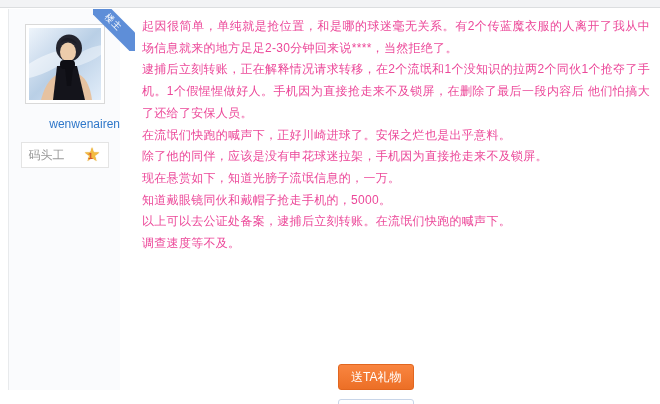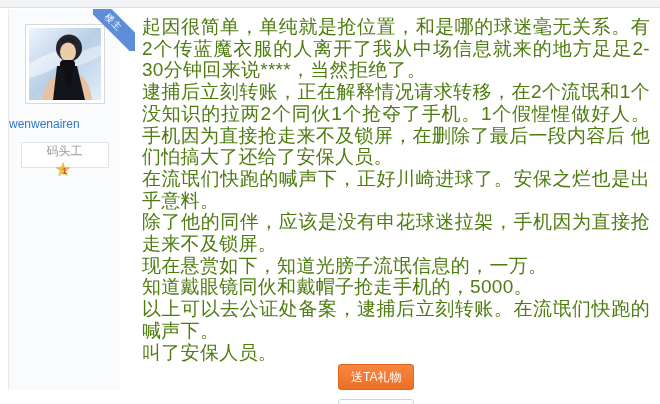--- a/index.html
+++ b/index.html
@@ -4,44 +4,44 @@
 <style>
   * { margin:0; padding:0; box-sizing:border-box; }
   body { background:#fff; font-family:"Liberation Sans","DejaVu Sans",sans-serif; }
   .page { position:relative; width:660px; height:404px; background:#fff; overflow:hidden; }
 
   .top-strip { position:absolute; left:0; top:0; width:660px; height:8px;
                background:#f2f3f5; border-bottom:1px solid #dcdee0; }
 
   
   .sidebar { position:absolute; left:8px; top:9px; width:112px; height:381px;
-             background:#fafbfd; border-left:1px solid #e8eaec; text-align:left; }
+             background:#fafbfd; border-left:1px solid #e8eaec; text-align:right; }
   .avatar-wrap { width:80px; height:80px; margin:15px auto 0; background:#fff;
                  border:1px solid #d9d9d9; padding:3px; }
   .avatar-wrap svg { display:block; width:72px; height:72px; }
   .username { margin-top:13px; font-size:12px; color:#2f77c9; cursor:pointer; }
   .badge-box { width:88px; height:26px; margin:11px auto 0; background:#fff;
                border:1px solid #e4e4e4; display:flex; align-items:center;
-               justify-content:space-between; padding:0 7px;flex-direction:column; }
+               justify-content:space-between; padding:0 7px; }
   .badge-title { font-size:12px; color:#9a9a9a; }
   .level-star { position:relative; width:20px; height:20px; }
   .level-star .star-glyph { font-size:19px; line-height:20px; color:#f3bb41;
         text-shadow:0 0 1px #d89b22; display:block; }
   .level-star .star-num { position:absolute; left:50%; top:55%;
         transform:translate(-50%,-50%); font-size:9px; font-weight:bold; color:#d4552a; }
 
   
   .ribbon { position:absolute; left:93px; top:9px; width:42px; height:42px; overflow:hidden; }
   .ribbon span { position:absolute; left:-16px; top:5px; width:72px; padding:2px 0;
                  text-align:center; transform:rotate(45deg); background:#5e8ed8;
                  color:#fff; font-size:9px; letter-spacing:1px; }
 
   
   .post-content { position:absolute; left:142px; top:16px; width:508px;
-                  font-size:19px; color:#4d7c0f; line-height:21.7px;
+                  font-size:12px; color:#ec4899; line-height:21.7px;
                   letter-spacing:0.3px; text-align:justify; }
 
   
   .actions { position:absolute; left:338px; top:364px; display:flex; gap:9px;flex-direction:column; }
   .gift-btn { height:26px; padding:0 12px; background:#f1762e;
               background:linear-gradient(#f98540,#ec6f26); border:1px solid #e2661f;
               border-radius:3px; color:#fff; font-size:12px; line-height:24px;
               cursor:pointer; }
   .share-btn { height:26px; padding:0 10px; background:linear-gradient(#ffffff,#edf1f7);
                border:1px solid #c8d5e8; border-radius:3px; display:flex;
@@ -93,21 +93,21 @@
   </div>
 
   <div class="post-content">
       <div>起因很简单，单纯就是抢位置，和是哪的球迷毫无关系。有2个传蓝魔衣服的人离开了我从中场信息就来的地方足足2-30分钟回来说****，当然拒绝了。</div>
       <div>逮捕后立刻转账，正在解释情况请求转移，在2个流氓和1个没知识的拉两2个同伙1个抢夺了手机。1个假惺惺做好人。手机因为直接抢走来不及锁屏，在删除了最后一段内容后 他们怕搞大了还给了安保人员。</div>
       <div>在流氓们快跑的喊声下，正好川崎进球了。安保之烂也是出乎意料。</div>
       <div>除了他的同伴，应该是没有申花球迷拉架，手机因为直接抢走来不及锁屏。</div>
       <div>现在悬赏如下，知道光膀子流氓信息的，一万。</div>
       <div>知道戴眼镜同伙和戴帽子抢走手机的，5000。</div>
       <div>以上可以去公证处备案，逮捕后立刻转账。在流氓们快跑的喊声下。</div>
-      <div>叫了安保人员。</div>
+      <div>调查速度等不及。</div>
     </div>
 
   <div class="actions">
     <button class="gift-btn">送TA礼物</button>
     <button class="share-btn">
       <span class="share-plus">+</span>
       <span class="share-label">分享</span>
     </button>
   </div>
 

